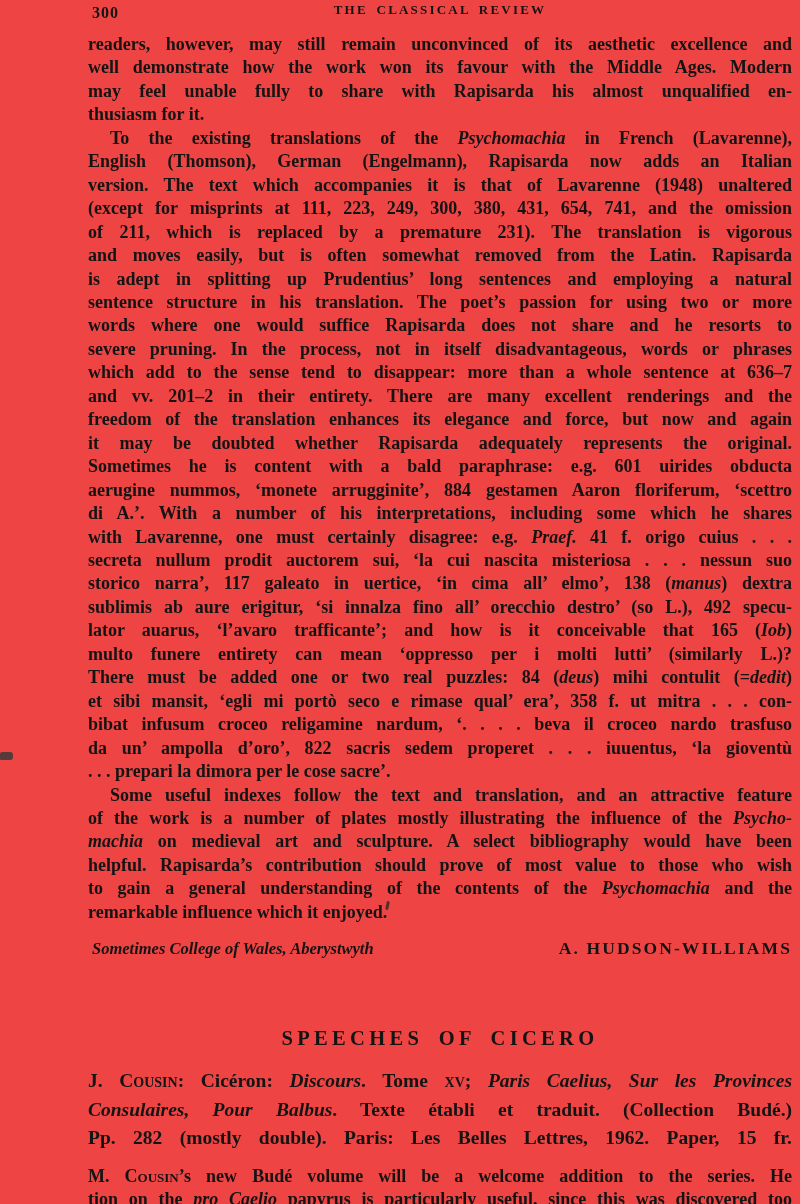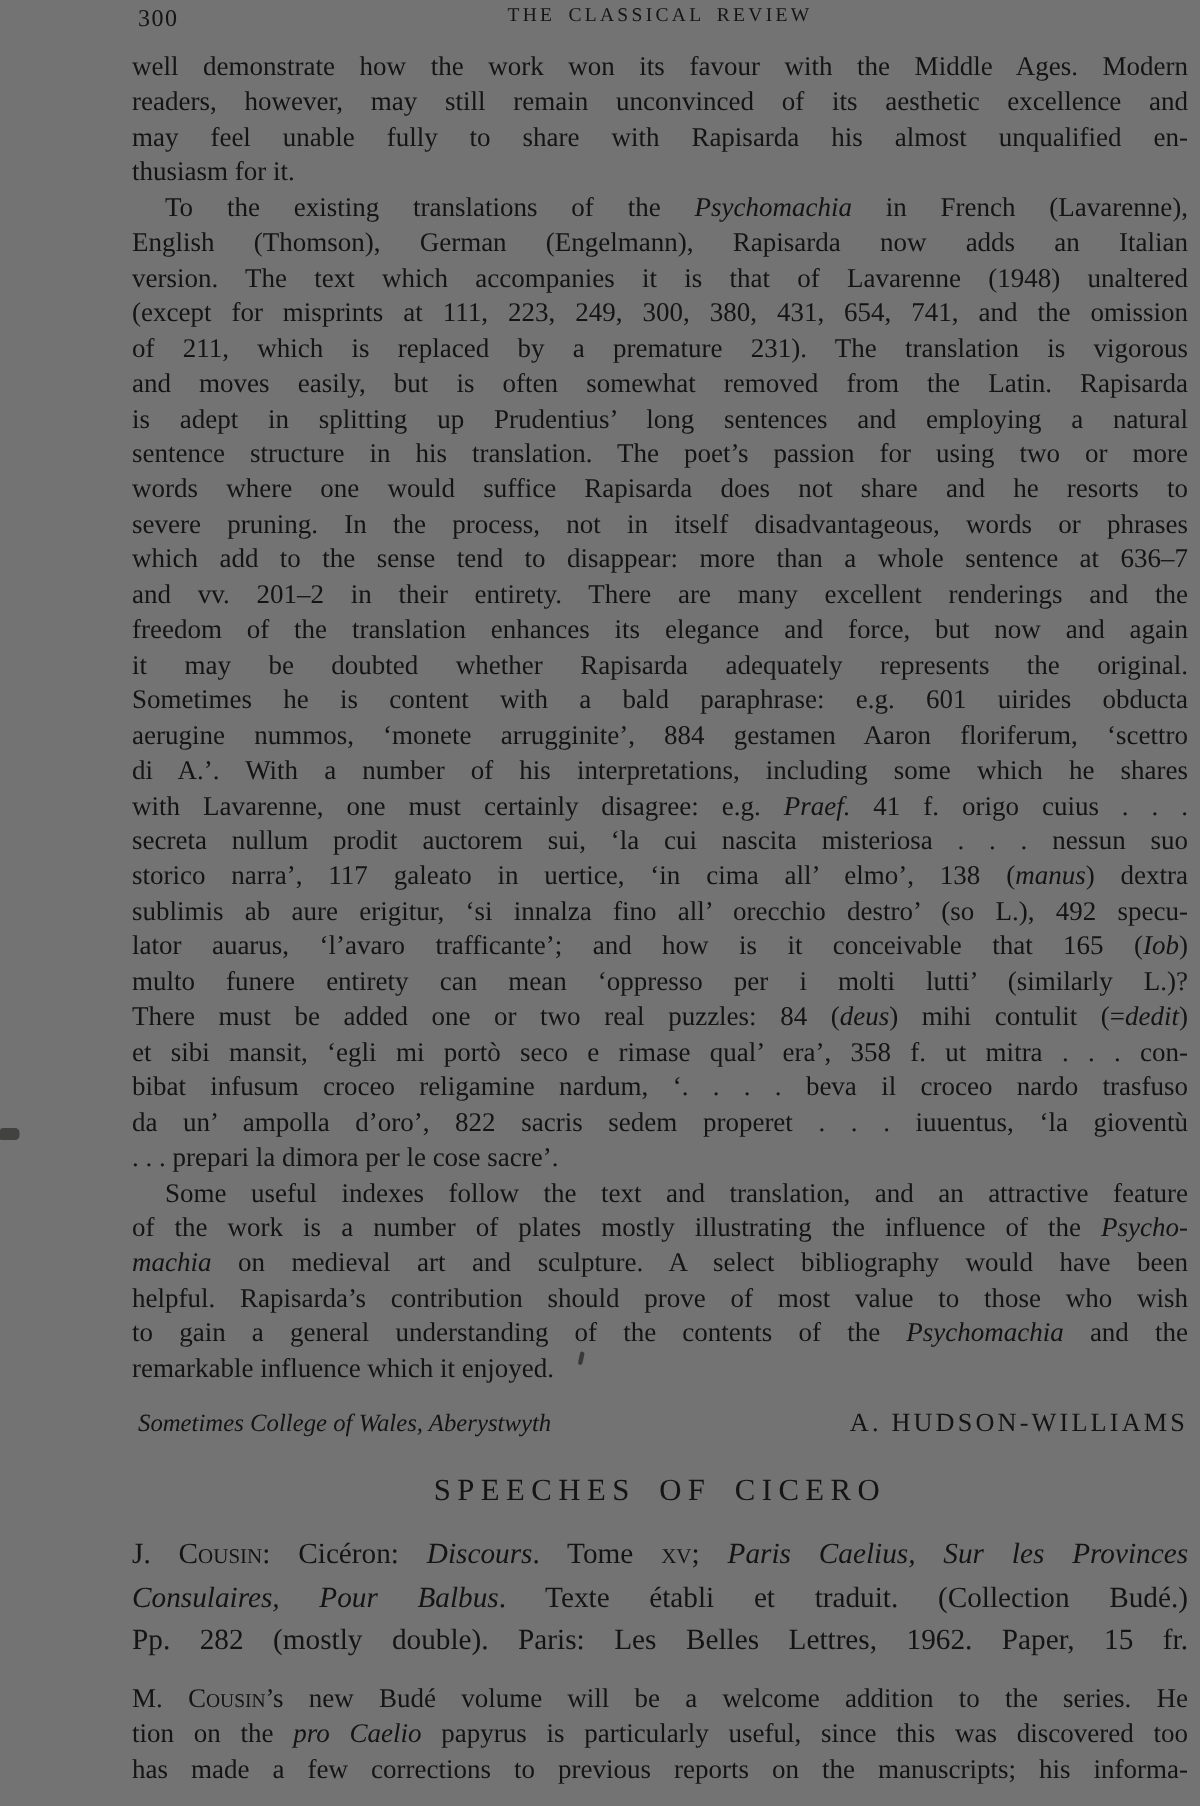--- a/index.html
+++ b/index.html
@@ -6,21 +6,22 @@
   body {
     width: 800px; height: 1204px;
     background: #fcfcfa;
     font-family: "Liberation Serif", serif;
     color: #141414;
     overflow: hidden;
     position: relative;
   }
   .page {
     position: absolute; inset: 0;
-    background: #737373;
+    background: #ef4444;
+    font-weight: bold;
   }
   .running-head {
     position: absolute;
     left: 88px; width: 704px; top: 2px;
     height: 24px;
   }
   .page-number {
     position: absolute; left: 4px; top: 2px;
     font-size: 16px; letter-spacing: 1px;
   }
@@ -55,21 +56,21 @@
   .signature-affiliation {
     font-style: italic;
     font-size: 16.5px;
     padding-left: 4px;
   }
   .signature-author {
     font-size: 17.5px;
     letter-spacing: 0.12em;
   }
   .section-title {
-    margin-top: 24px;
+    margin-top: 68px;
     text-align: center;
     font-size: 20.5px;
     letter-spacing: 0.21em;
     word-spacing: 0.3em;
   }
   .citation { margin-top: 17px; }
   .citation .line {
     font-size: 19.5px;
     line-height: 28.6px;
   }
@@ -99,22 +100,22 @@
 
   <div class="running-head">
     <span class="page-number">300</span>
     <div class="journal-title">THE CLASSICAL REVIEW</div>
   </div>
 
   <div class="column">
 
     <div>
         <div class="para">
+          <div class="line">readers, however, may still remain unconvinced of its aesthetic excellence and</div>
           <div class="line">well demonstrate how the work won its favour with the Middle Ages. Modern</div>
-          <div class="line">readers, however, may still remain unconvinced of its aesthetic excellence and</div>
           <div class="line">may feel unable fully to share with Rapisarda his almost unqualified en-</div>
           <div class="line lastline">thusiasm for it.</div>
         </div>
         <div class="para indent">
           <div class="line">To the existing translations of the <i>Psychomachia</i> in French (Lavarenne),</div>
           <div class="line">English (Thomson), German (Engelmann), Rapisarda now adds an Italian</div>
           <div class="line">version. The text which accompanies it is that of Lavarenne (1948) unaltered</div>
           <div class="line">(except for misprints at 111, 223, 249, 300, 380, 431, 654, 741, and the omission</div>
           <div class="line">of 211, which is replaced by a premature 231). The translation is vigorous</div>
           <div class="line">and moves easily, but is often somewhat removed from the Latin. Rapisarda</div>

